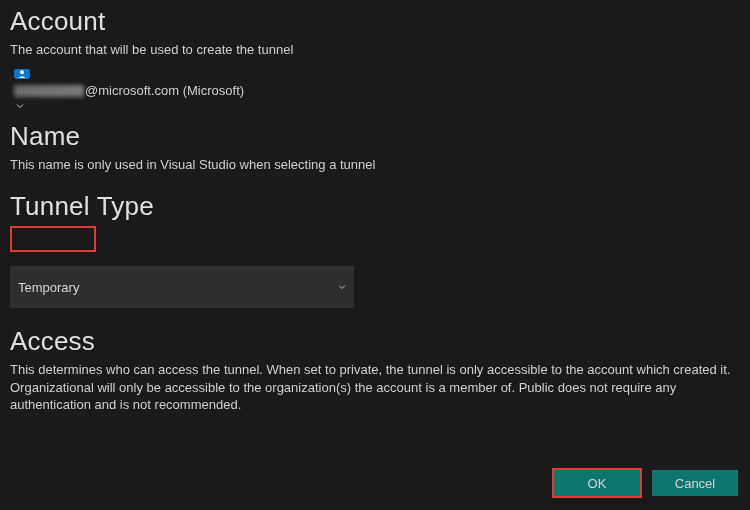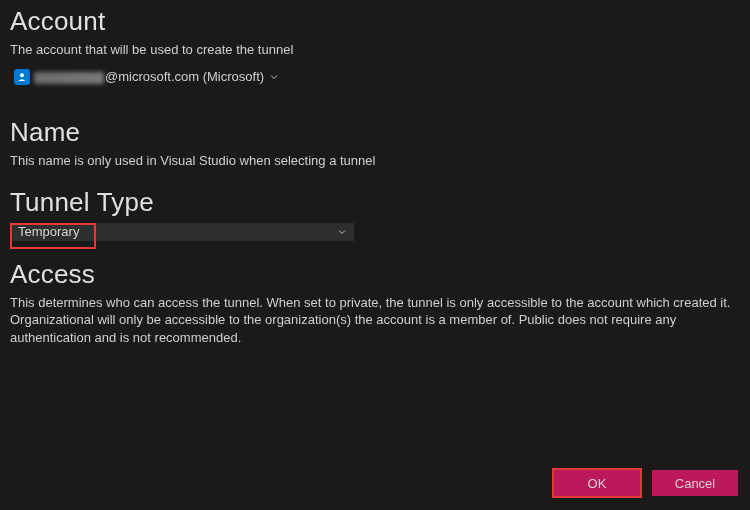--- a/index.html
+++ b/index.html
@@ -37,27 +37,27 @@
   }
   .section {
     margin-bottom: 18px;
   }
   .section.name   { margin-top: 20px; }
   .section.tunnel { margin-top: 6px; }
   .section.access { margin-top: 6px; }
 
   .account-row {
     display: inline-flex;
-    align-items: center;
     height: 24px;
     padding: 0 6px 0 4px;
     cursor: pointer;
     user-select: none;
     gap: 4px;
     margin-bottom: 8px;
+    flex-direction: column;
   }
   .account-icon {
     width: 16px;
     height: 16px;
     border-radius: 3px;
     background: #0078d4;
     display: flex;
     align-items: center;
     justify-content: center;
   }
@@ -88,49 +88,50 @@
     border: none;
     color: #d4d4d4;
     font-size: 13px;
     padding: 0 8px;
     font-family: inherit;
     outline: none;
   }
 
   .select {
     width: 344px;
-    height: 18px;
+    height: 42px;
     background: #2e2e2e;
     display: flex;
     align-items: center;
     justify-content: space-between;
     padding: 0 8px;
     cursor: pointer;
     user-select: none;
+    margin-top: 40px;
   }
   .select-label {
     font-size: 13px;
     color: #d4d4d4;
   }
   .select-arrow {
     display: inline-flex;
   }
 
   .footer {
     position: absolute;
     right: 12px;
     bottom: 12px;
     display: flex;
     gap: 10px;
     align-items: center;
   }
   .btn {
     min-width: 86px;
     height: 26px;
-    background: #be185d;
+    background: #0f766e;
     color: #d4d4d4;
     font-size: 13px;
     display: inline-flex;
     align-items: center;
     justify-content: center;
     cursor: pointer;
     user-select: none;
     border: none;
     font-family: inherit;
   }

